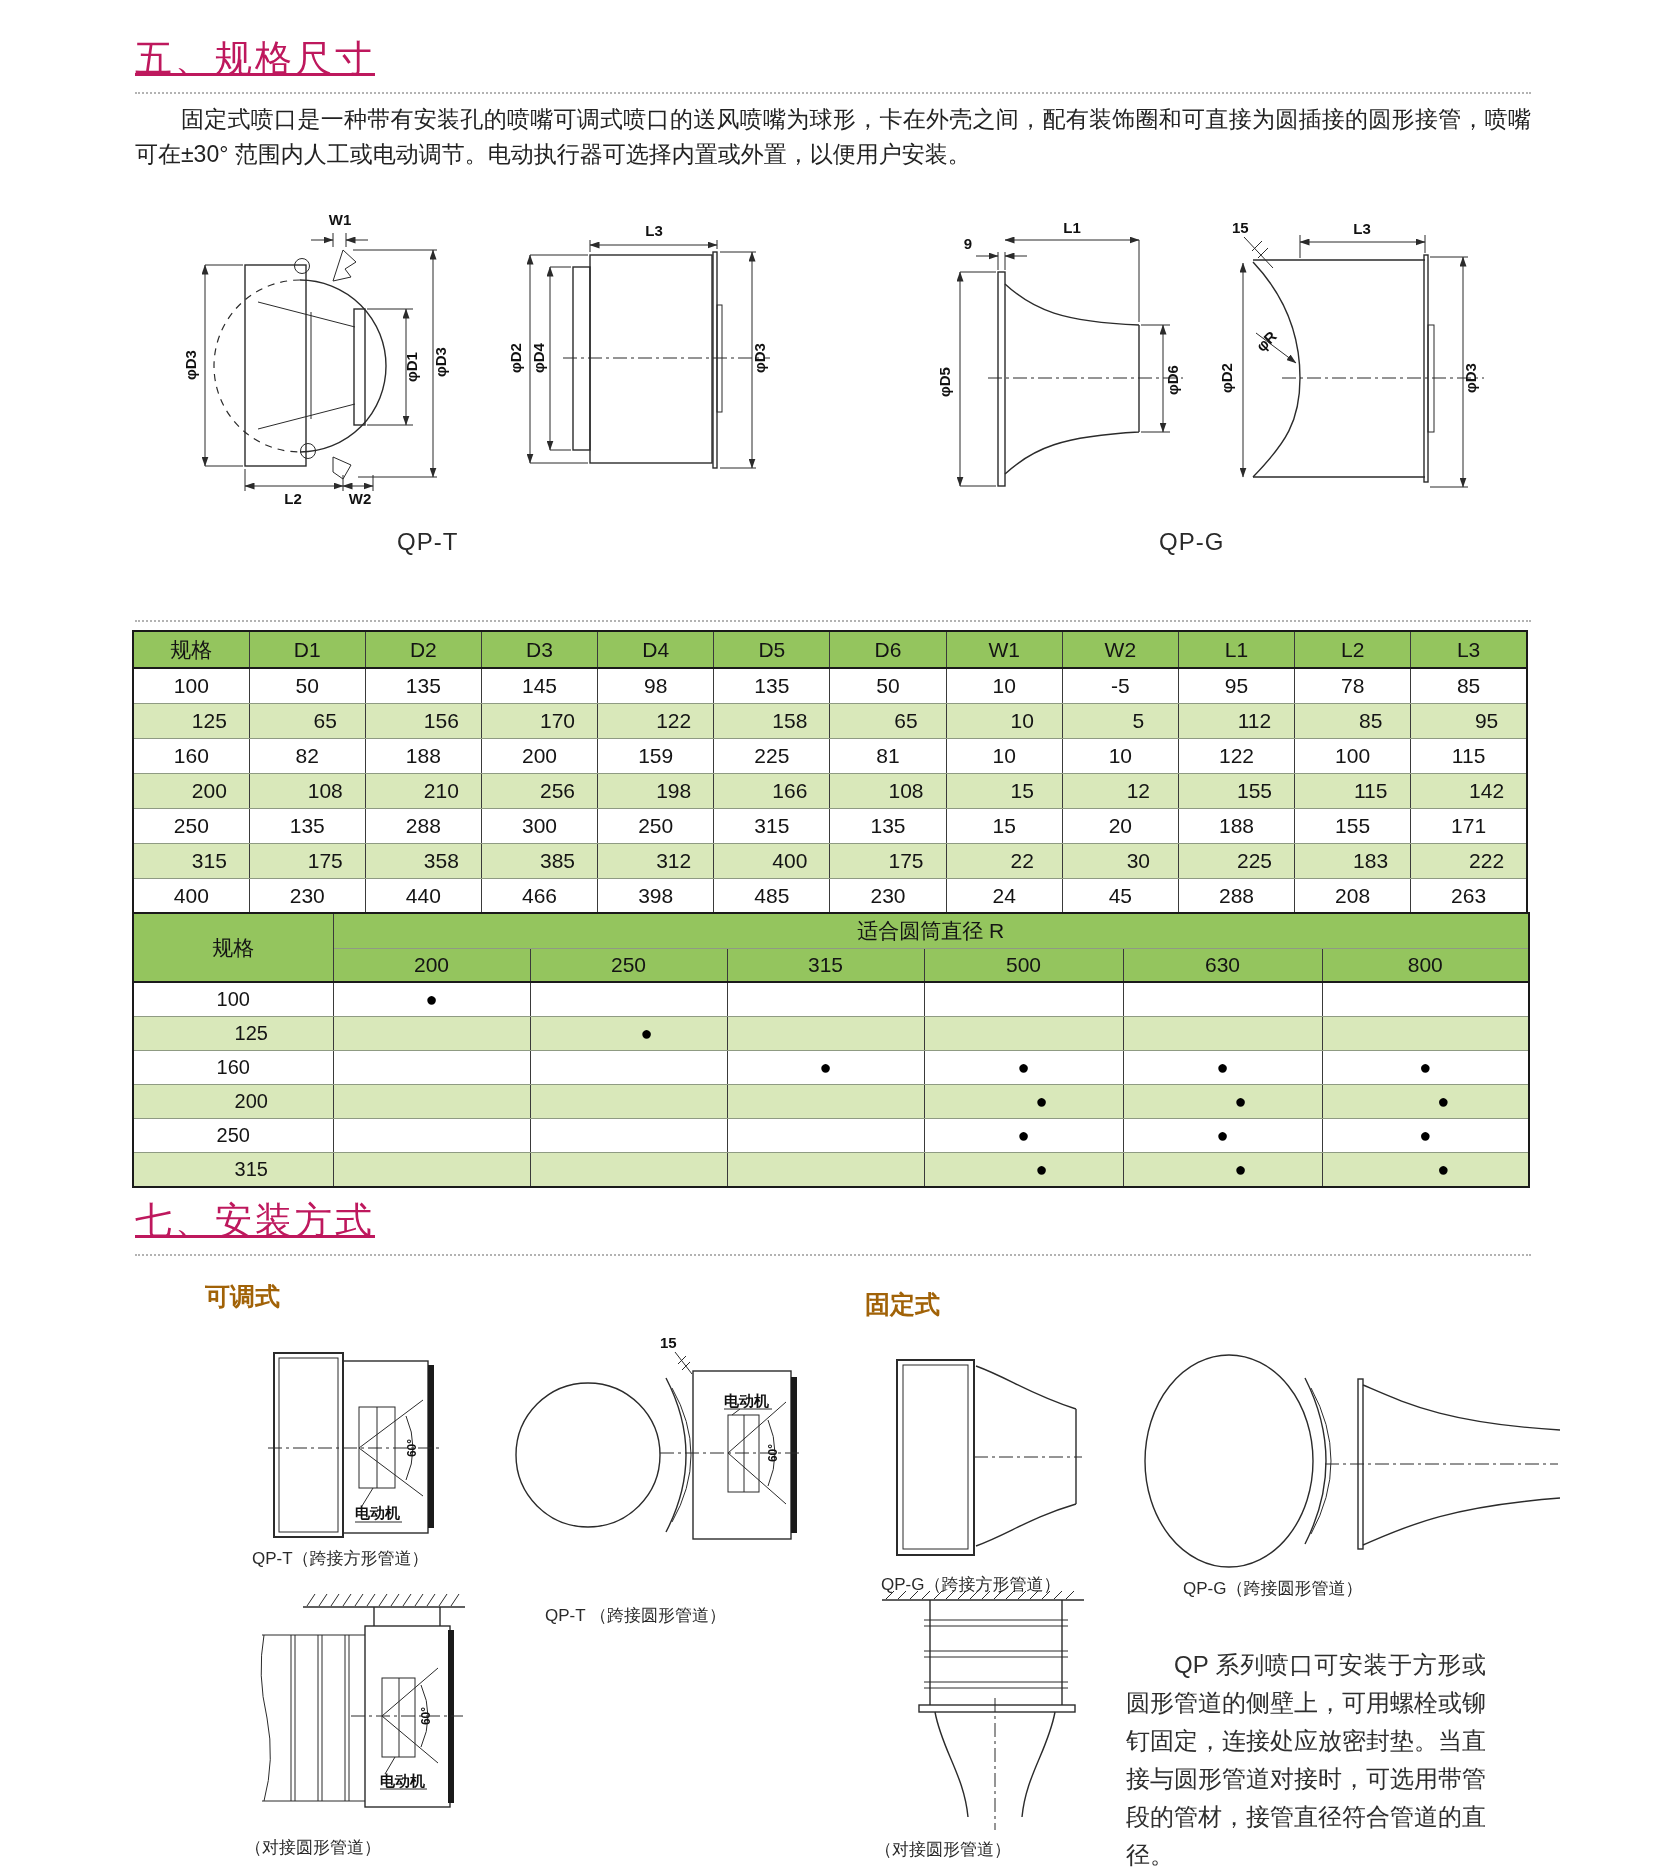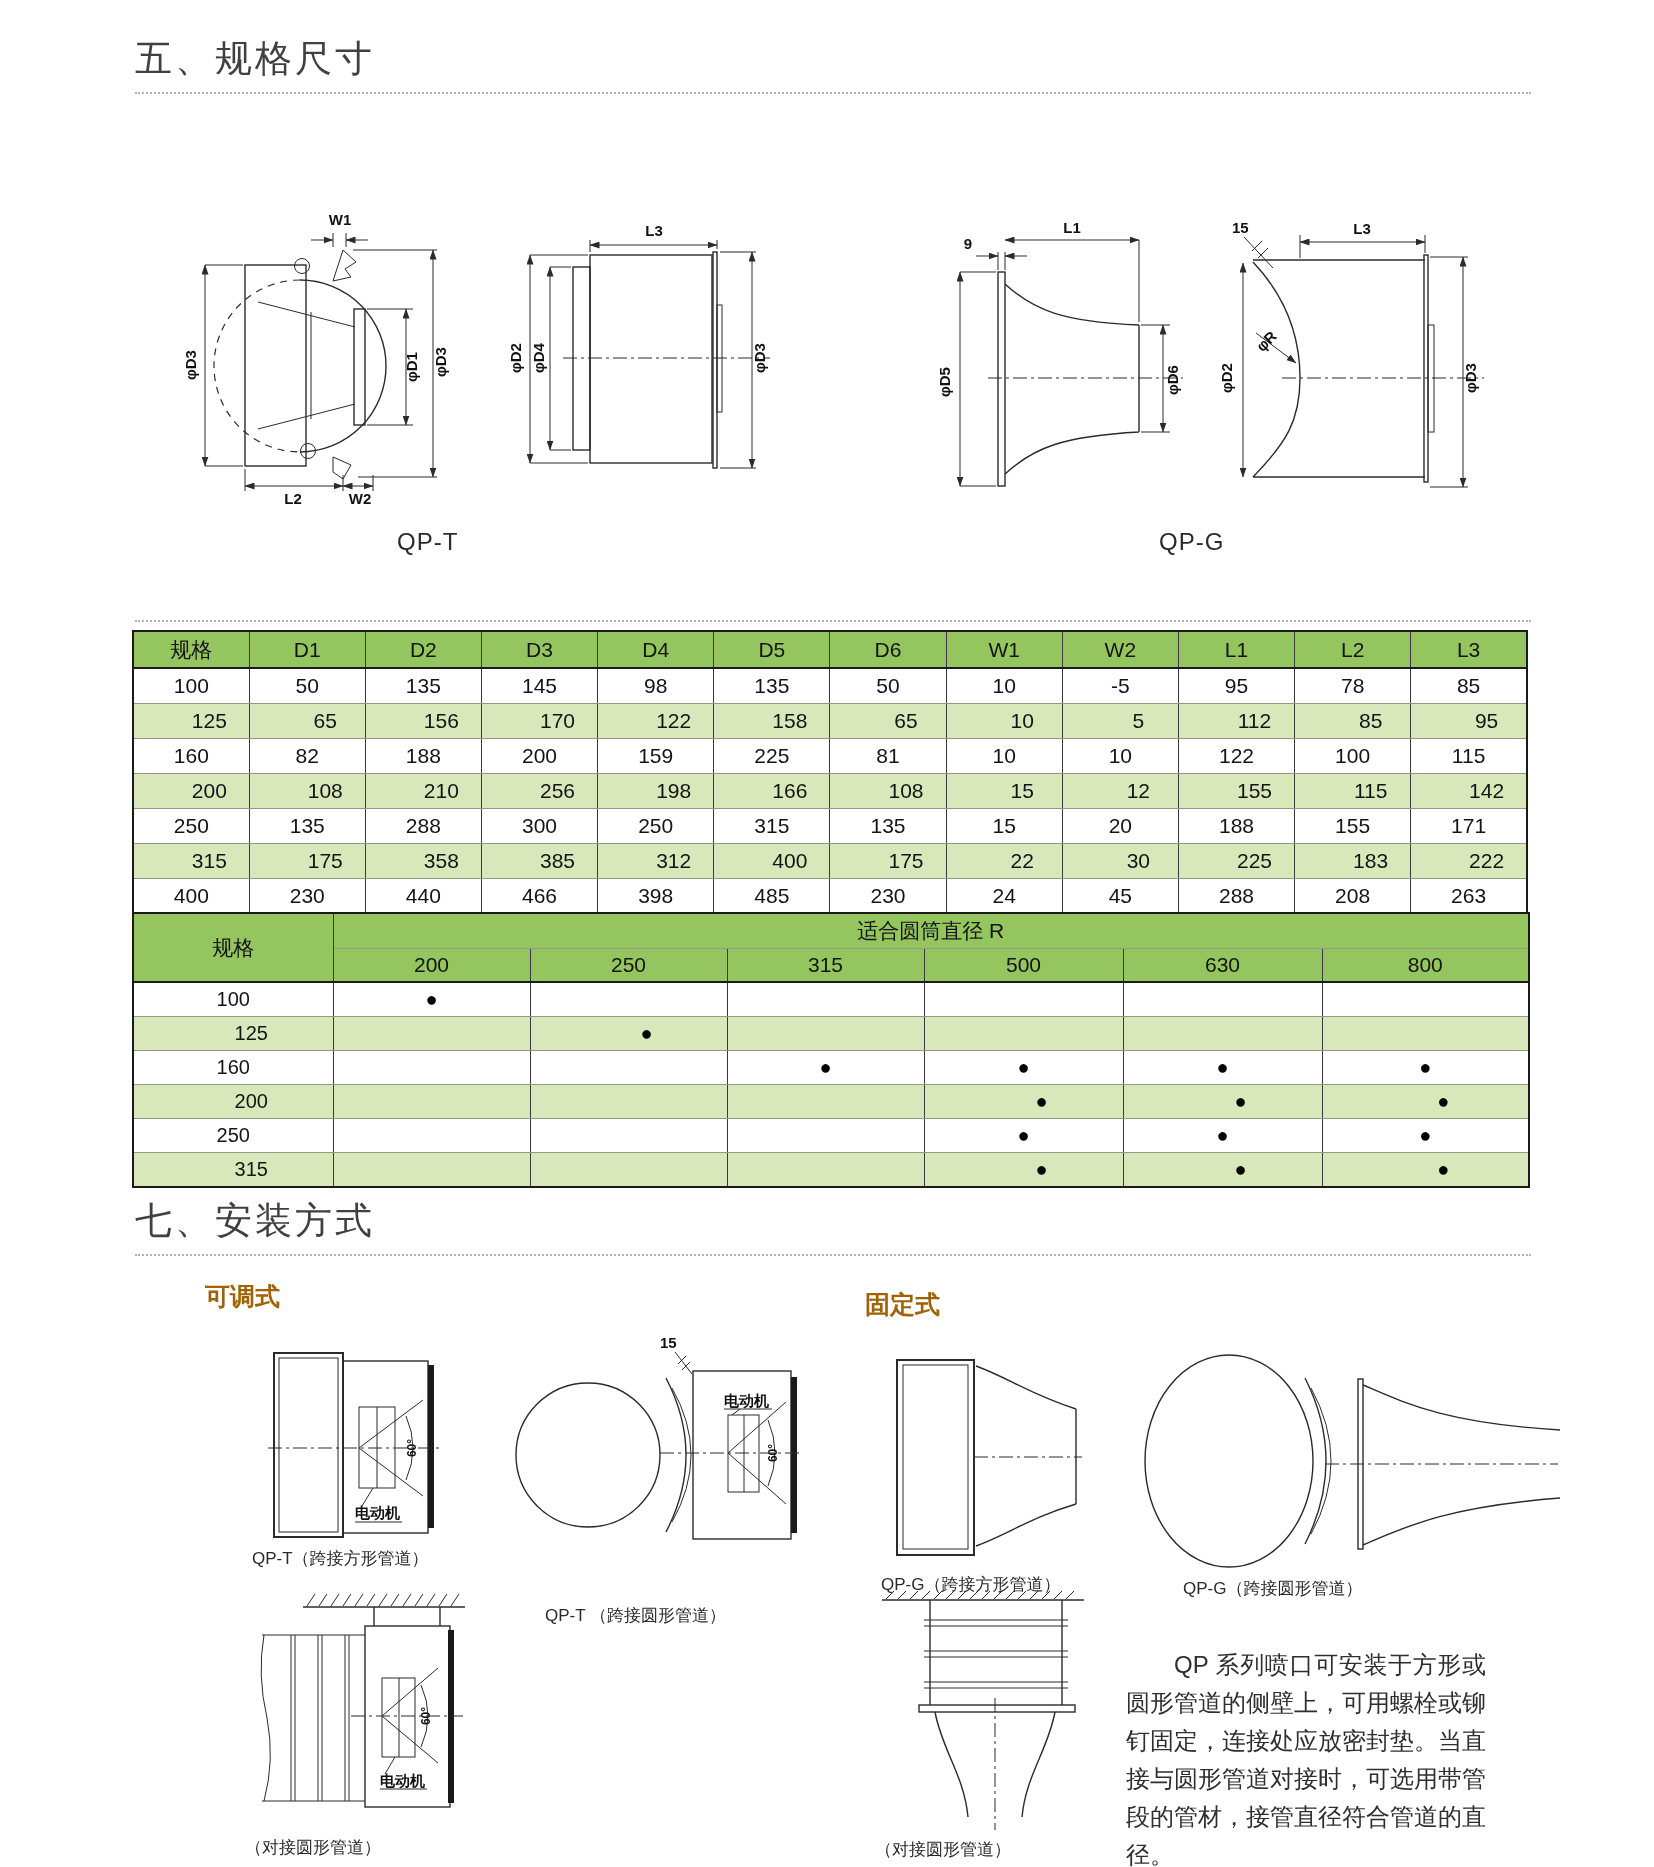--- a/index.html
+++ b/index.html
@@ -1,18 +1,18 @@
 <!DOCTYPE html>
 <html><head>
 <meta charset="utf-8">
 <style>
   html,body{margin:0;padding:0;background:#fff;}
   .page{position:relative;width:1654px;height:1867px;background:#fff;overflow:hidden;
         font-family:"Liberation Sans","DejaVu Sans",sans-serif;color:#1c1c1c;}
-  .sec-title{position:absolute;font-size:37px;font-weight:500;color:#404040;letter-spacing:3px;white-space:nowrap;}
+  .sec-title{position:absolute;font-size:37px;font-weight:500;color:#be185d;letter-spacing:3px;white-space:nowrap;text-decoration:underline;}
   .divider{position:absolute;width:1396px;border-top:2px dotted #b3b3b3;height:0;}
   .para{position:absolute;font-size:23px;line-height:35px;color:#222;text-indent:2em;text-align:justify;}
   .cap{position:absolute;color:#2a2a2a;white-space:nowrap;}
   .cap.model{font-size:24px;letter-spacing:1px;}
   .cap.install{font-size:17px;font-weight:500;}
   .mode-label{position:absolute;font-size:25px;font-weight:600;color:#a16207;}
 
   table{border-collapse:collapse;table-layout:fixed;position:absolute;left:132px;width:1396px;}
   th,td{border-left:1px solid #3a3a3a;border-right:1px solid #3a3a3a;
         border-top:1px solid #8f9b83;border-bottom:1px solid #8f9b83;
@@ -40,20 +40,21 @@
   text.dls{font:700 12px "Liberation Sans","DejaVu Sans",sans-serif;fill:#111;}
   text.mo{font:700 15px "Liberation Sans","DejaVu Sans",sans-serif;fill:#111;}
 </style>
 </head>
 <body>
 
 <div class="page">
 
   <div class="sec-title" style="left:135px;top:34px">五、规格尺寸</div>
   <div class="divider" style="left:135px;top:92px"></div>
+  <div class="para" style="left:135px;top:102px;width:1396px">固定式喷口是一种带有安装孔的喷嘴可调式喷口的送风喷嘴为球形，卡在外壳之间，配有装饰圈和可直接为圆插接的圆形接管，喷嘴可在±30° 范围内人工或电动调节。电动执行器可选择内置或外置，以便用户安装。</div>
 
   <svg style="left:183px;top:207px" width="270" height="300" viewBox="0 0 270 300">
     <defs>
         <marker id="arA" markerWidth="10" markerHeight="7" refX="9.5" refY="3.5" orient="auto-start-reverse" markerUnits="userSpaceOnUse">
           <path d="M0,0 L10,3.5 L0,7 z" fill="#2b2b2b"></path>
         </marker>
       </defs>
 
     <rect class="ln" x="62" y="58" width="61" height="201"></rect>
 

